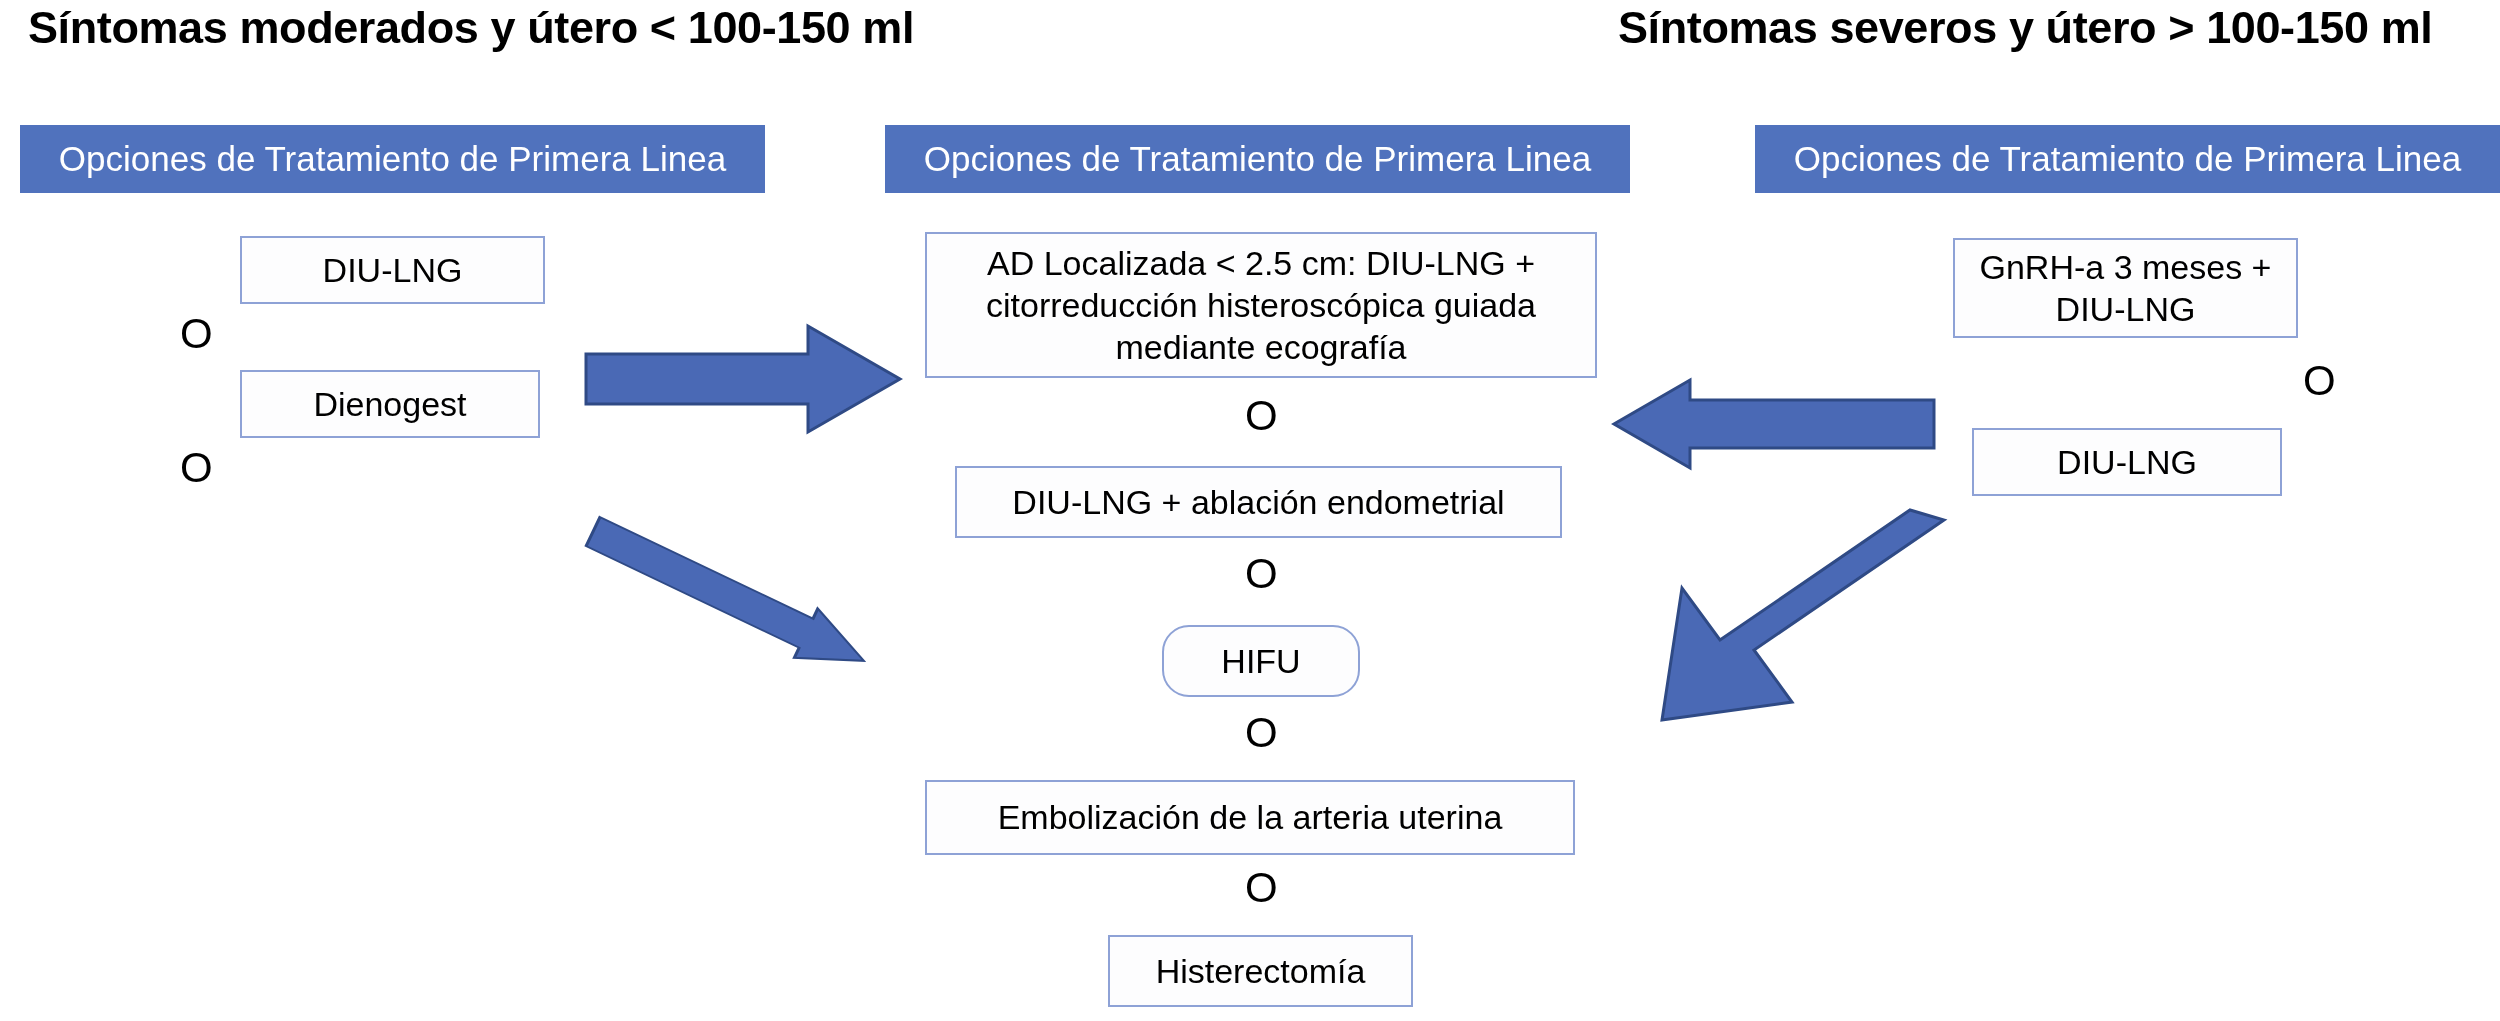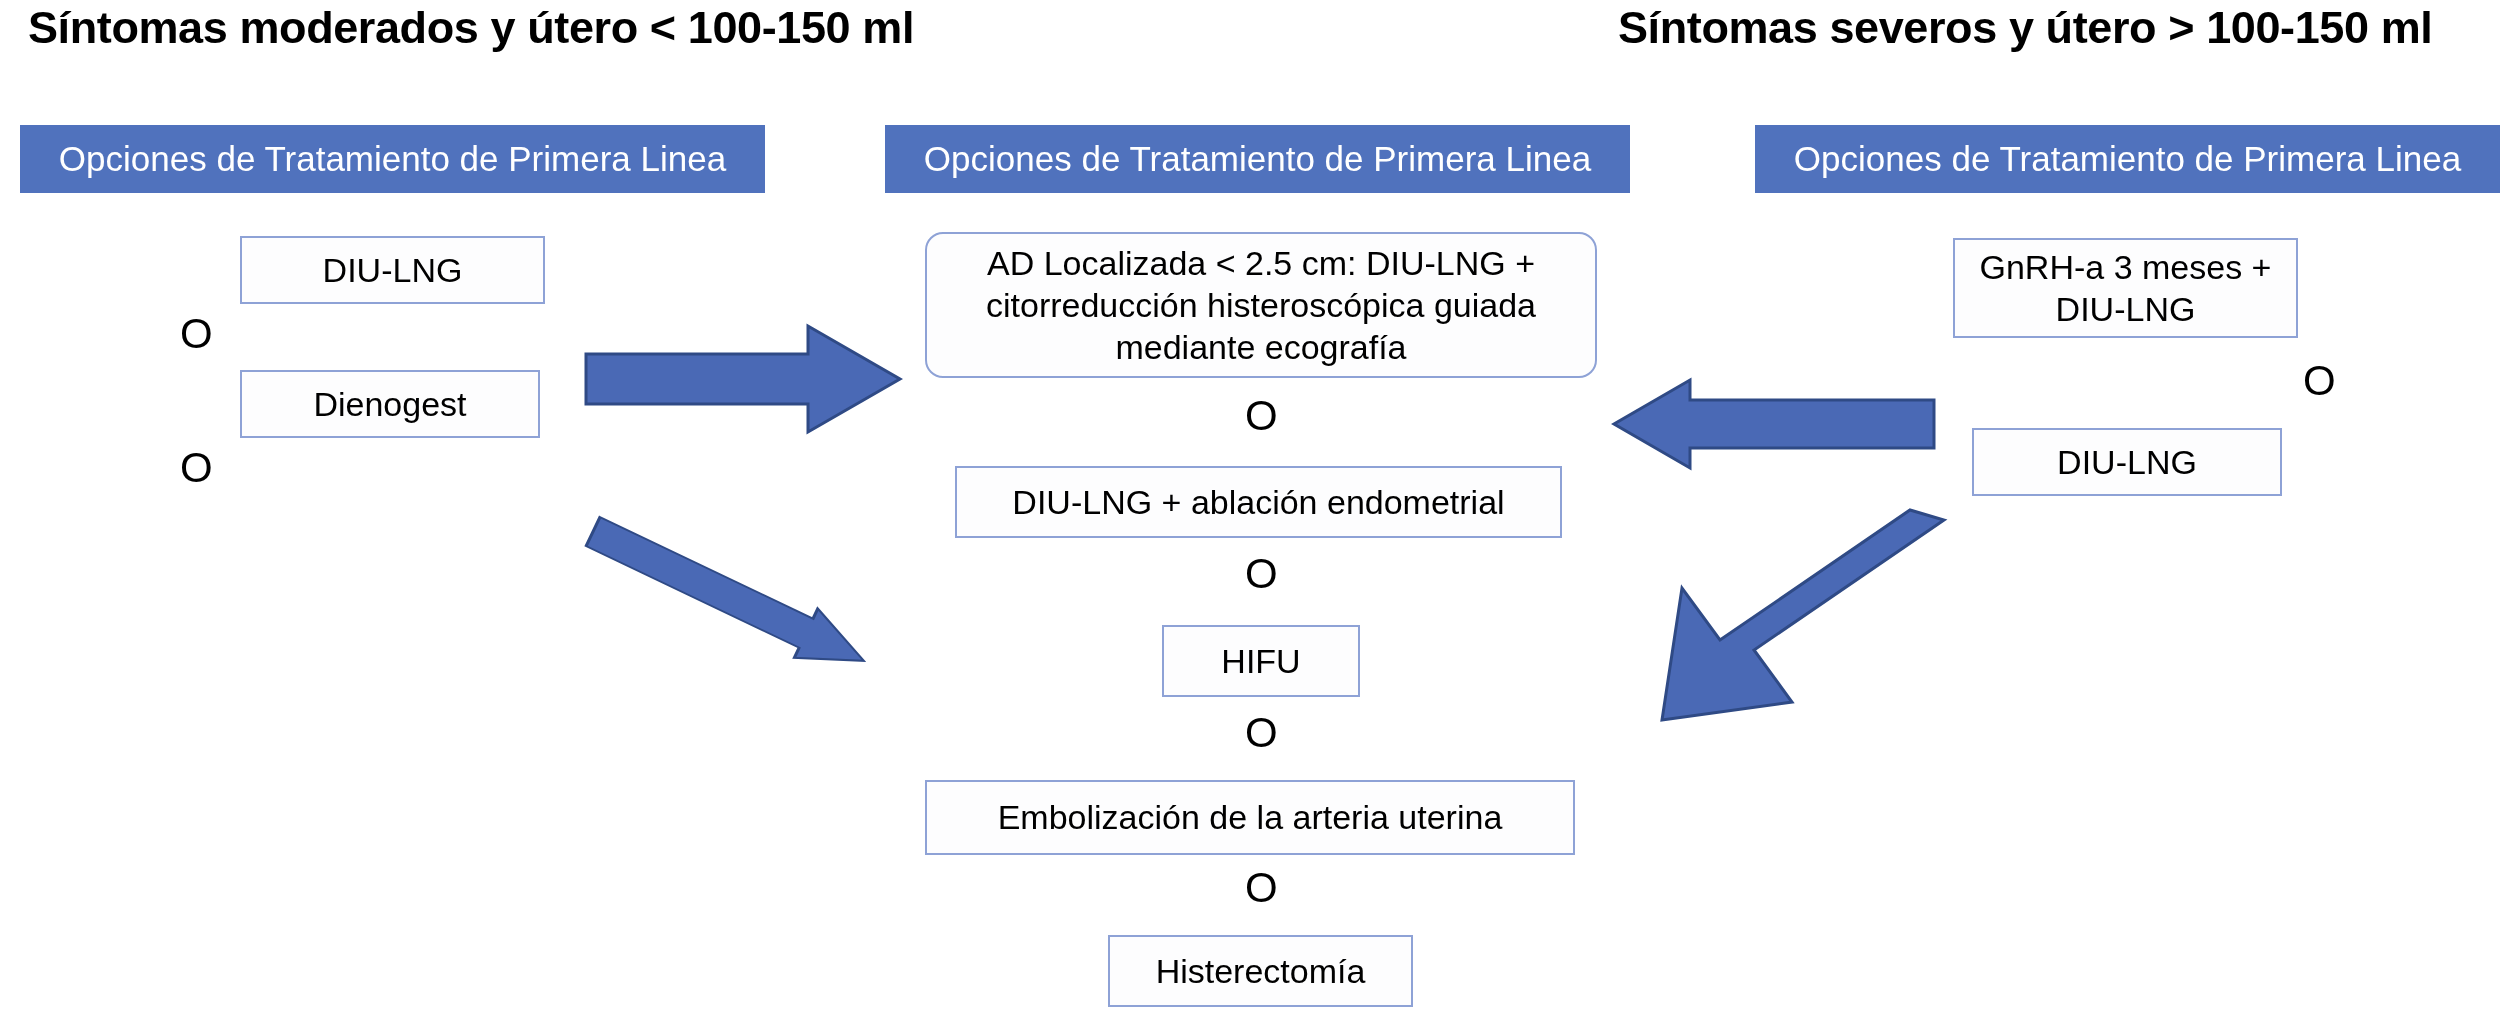--- a/index.html
+++ b/index.html
@@ -66,23 +66,23 @@
     padding: 2px 8px;
   }
   .obox.multiline { line-height: 1.24; }
 
   
   #box-l1 { left: 240px; top: 236px; width: 305px; height: 68px; }
   #box-l2 { left: 240px; top: 370px; width: 300px; height: 68px; }
   #box-l3 { left: 236px; top: 503px; width: 302px; height: 68px; }
 
   
-  #box-c1 { left: 925px; top: 232px; width: 672px; height: 146px; border-radius: 18px; }
+  #box-c1 { left: 925px; top: 232px; width: 672px; height: 146px; }
   #box-c2 { left: 955px; top: 466px; width: 607px; height: 72px; }
-  #box-c3 { left: 1162px; top: 625px; width: 198px; height: 72px; }
+  #box-c3 { left: 1162px; top: 625px; width: 198px; height: 72px; border-radius: 27px; }
   #box-c4 { left: 925px; top: 780px; width: 650px; height: 75px; }
   #box-c5 { left: 1108px; top: 935px; width: 305px; height: 72px; }
 
   
   #box-r1 { left: 1953px; top: 238px; width: 345px; height: 100px; }
   #box-r2 { left: 1972px; top: 428px; width: 310px; height: 68px; }
 
   
   .o-letter {
     position: absolute;

